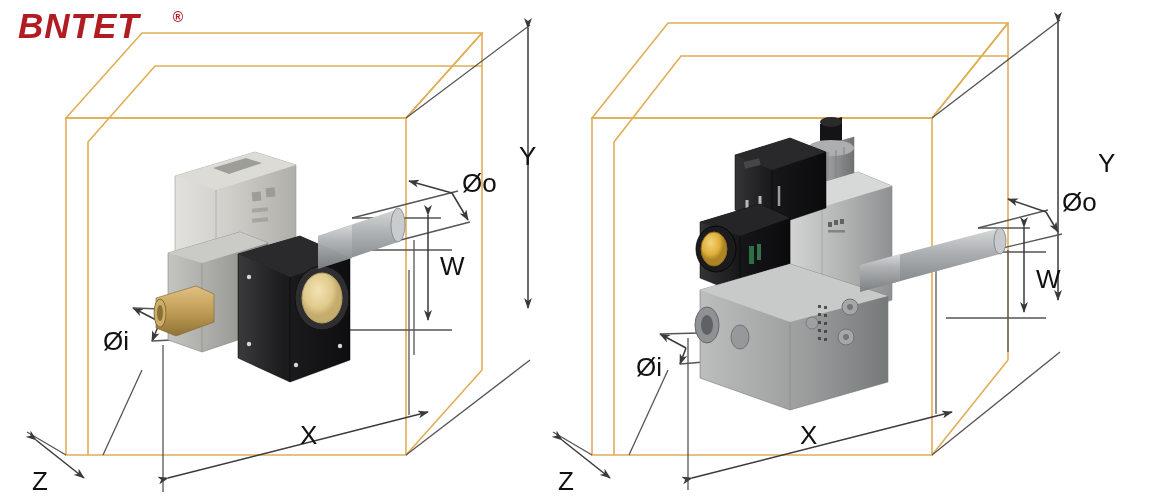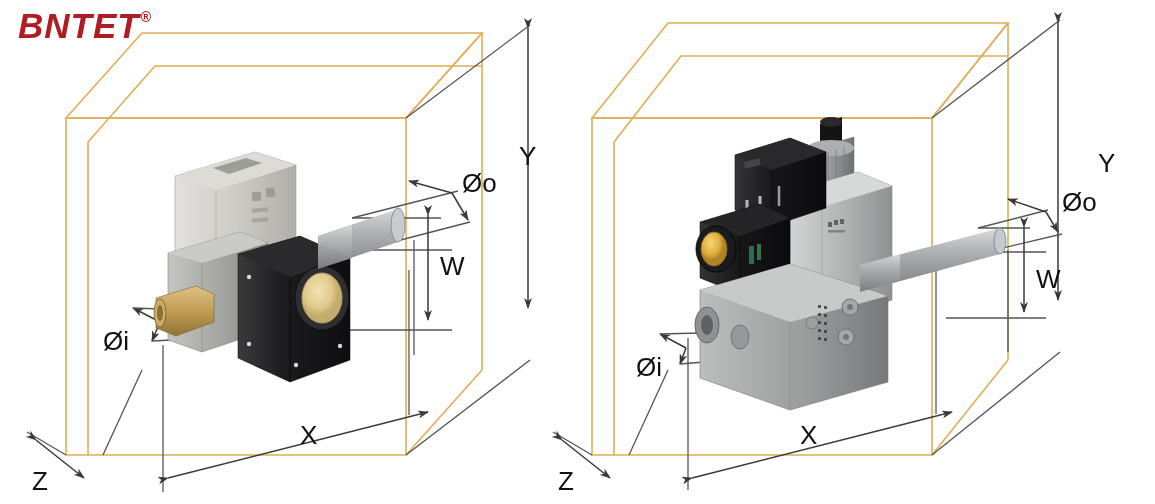--- a/index.html
+++ b/index.html
@@ -3,21 +3,21 @@
 <meta charset="utf-8">
 <style>
   html,body{margin:0;padding:0;background:#ffffff;}
   body{width:1155px;height:504px;position:relative;overflow:hidden;
        font-family:"Liberation Sans","DejaVu Sans",sans-serif;}
 
   #stage{position:absolute;left:0;top:0;width:1155px;height:504px;}
 
   
   #logo{position:absolute;left:18px;top:8px;display:flex;align-items:flex-start;
-        line-height:1;user-select:none;}
+        line-height:1;user-select:none;gap:32px;}
   #logo .word{font-size:35px;font-weight:bold;font-style:italic;
               letter-spacing:1px;color:#B01C22;font-family:"Liberation Sans",sans-serif;}
   #logo .reg{font-size:14px;font-weight:bold;color:#B01C22;margin-left:1px;margin-top:2px;}
 
   
   svg.layer{position:absolute;left:0;top:0;width:1155px;height:504px;overflow:visible;}
 
   .boxline{fill:none;stroke:#E0AE55;stroke-width:1.6;}
   .dimline{fill:none;stroke:#3A3A3A;stroke-width:1.5;}
   .extline{fill:none;stroke:#555555;stroke-width:1.3;}

